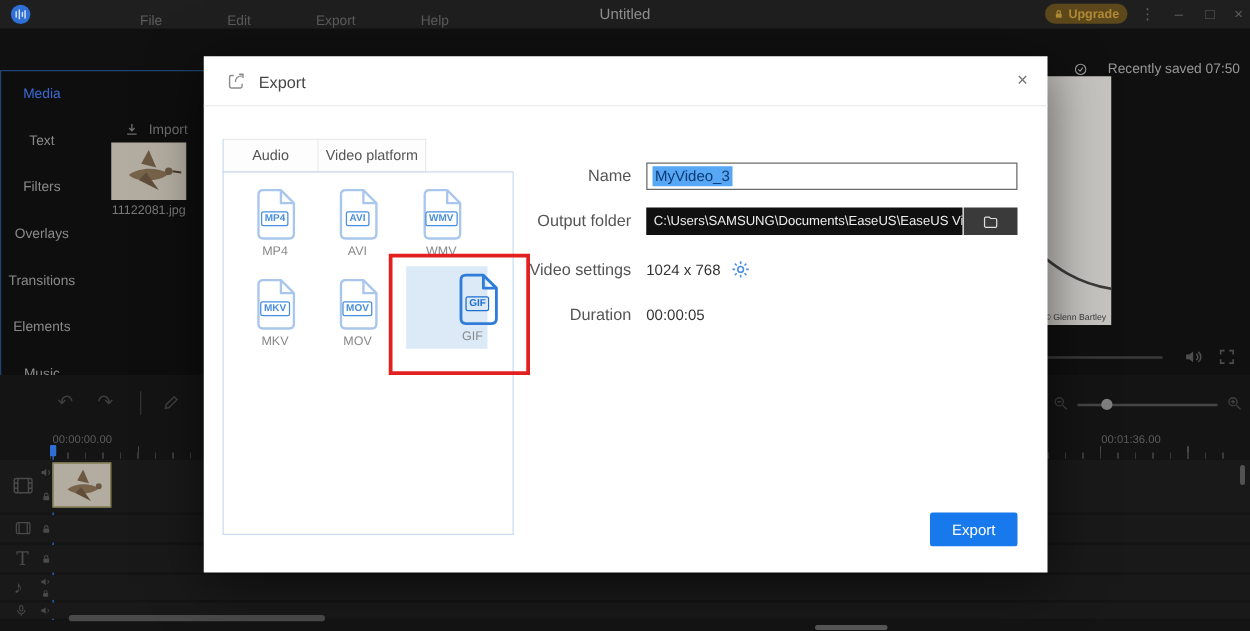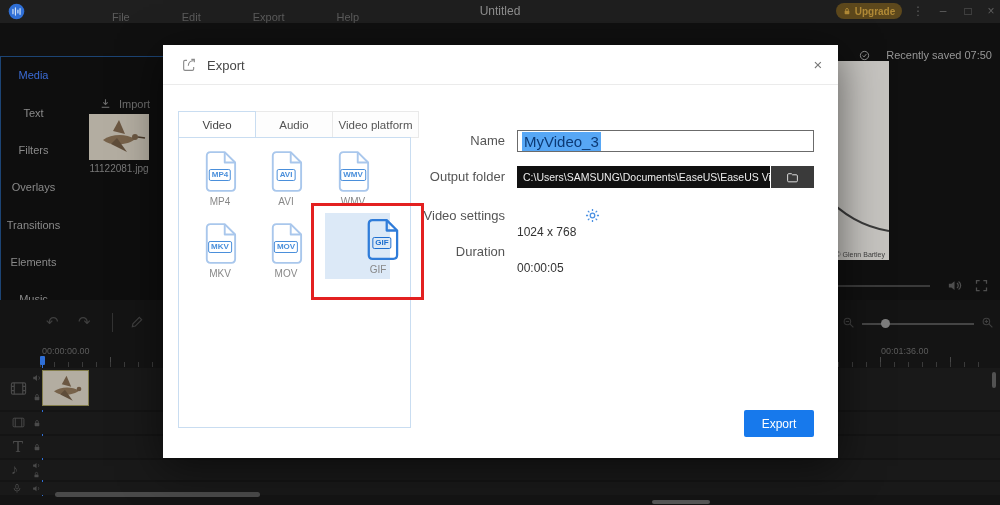--- a/index.html
+++ b/index.html
@@ -86,27 +86,27 @@
   .fmt-light { color:#4a8fdb; }
   .fmt-light svg path { stroke:#a9c7ec; }
   .fmt-dark { color:#1e6fd0;padding-left:40px; }
   .fmt-dark svg path { stroke:#2f7cd9; }
   .gif-sel { position:absolute; left:162px; top:168px; width:65px; height:66px; background:#dce9f7; }
   .red-rect { position:absolute; left:148px; top:158px; width:113px; height:97px;
               border:3px solid #e32020; pointer-events:none; }
   .f-label { position:absolute; left:0; width:342px; text-align:right; font-size:13px; color:#555; line-height:22px; }
   .name-input { position:absolute; left:354px; top:85px; width:297px; height:22px; border:1px solid #6b6b6b;
                 background:#fff; display:flex; align-items:center; padding-left:4px; }
-  .name-sel { background:#57a7f5; color:#0c3a75; font-size:15px; padding:1px 2px; }
+  .name-sel { background:#57a7f5; color:#0c3a75; font-size:12px; padding:1px 2px; }
   .folder-field { position:absolute; left:354px; top:121px; width:253px; height:22px; background:#101010;
                   color:#ededed; font-size:10.5px; line-height:22px; padding:0 6px; white-space:nowrap;
                   overflow:hidden; }
   .folder-btn { position:absolute; left:608px; top:121px; width:43px; height:22px; background:#3a3a3a;
                 display:flex; align-items:center; justify-content:center; cursor:pointer; }
-  .f-value { position:absolute; left:354px; font-size:12px; color:#333; line-height:22px;margin-top:16px; }
+  .f-value { position:absolute; left:354px; font-size:12px; color:#333; line-height:22px; }
   .gear { position:absolute; left:421px; top:162px; width:17px; height:17px; cursor:pointer; }
   .export-btn { position:absolute; left:581px; top:365px; width:70px; height:27px; background:#1779ec;
                 color:#fff; font-size:12px; border:none; border-radius:2px; cursor:pointer; }
 </style>
 </head>
 <body>
 
 <div class="screen">
 
   <div class="menubar">
@@ -294,21 +294,20 @@
       <svg style="position:absolute;left:18px;top:12px" width="16" height="16" viewBox="0 0 24 24" fill="none" stroke="#8a8a8a" stroke-width="1.7">
         <path d="M9 5H6a2 2 0 00-2 2v11a2 2 0 002 2h11a2 2 0 002-2v-3"></path>
         <path d="M11 13c0-4.5 3-7.5 8-7.5"></path>
           <path d="M15.5 3.5H20V8"></path>
       </svg>
       <span class="dlg-title">Export</span>
       <span class="dlg-close">×</span>
     </div>
 
     <div class="tabs">
-      <div class="tab active" style="width:78px">Video</div>
       <div class="tab" style="width:77px">Audio</div>
       <div class="tab" style="width:86px">Video platform</div>
     </div>
 
     <div class="fmt-panel"></div>
 
     <div class="fcell fmt-light" style="left:24px;top:105px">
       <div class="ficon">
           <svg width="34" height="42" viewBox="0 0 36 44" fill="none" stroke-width="2" stroke-linejoin="round">
         <path d="M8 2h15l11 11v26q0 4-4 4H8q-4 0-4-4V6q0-4 4-4z"></path>

